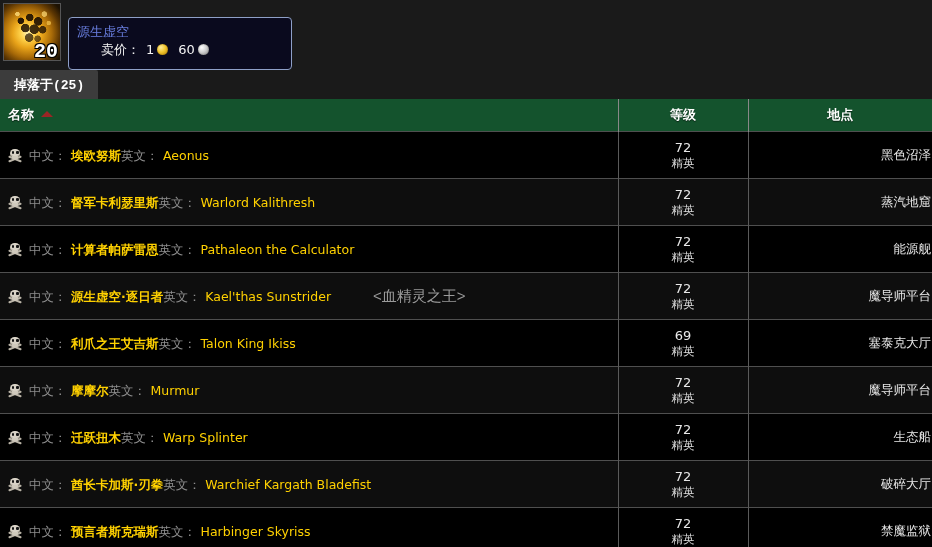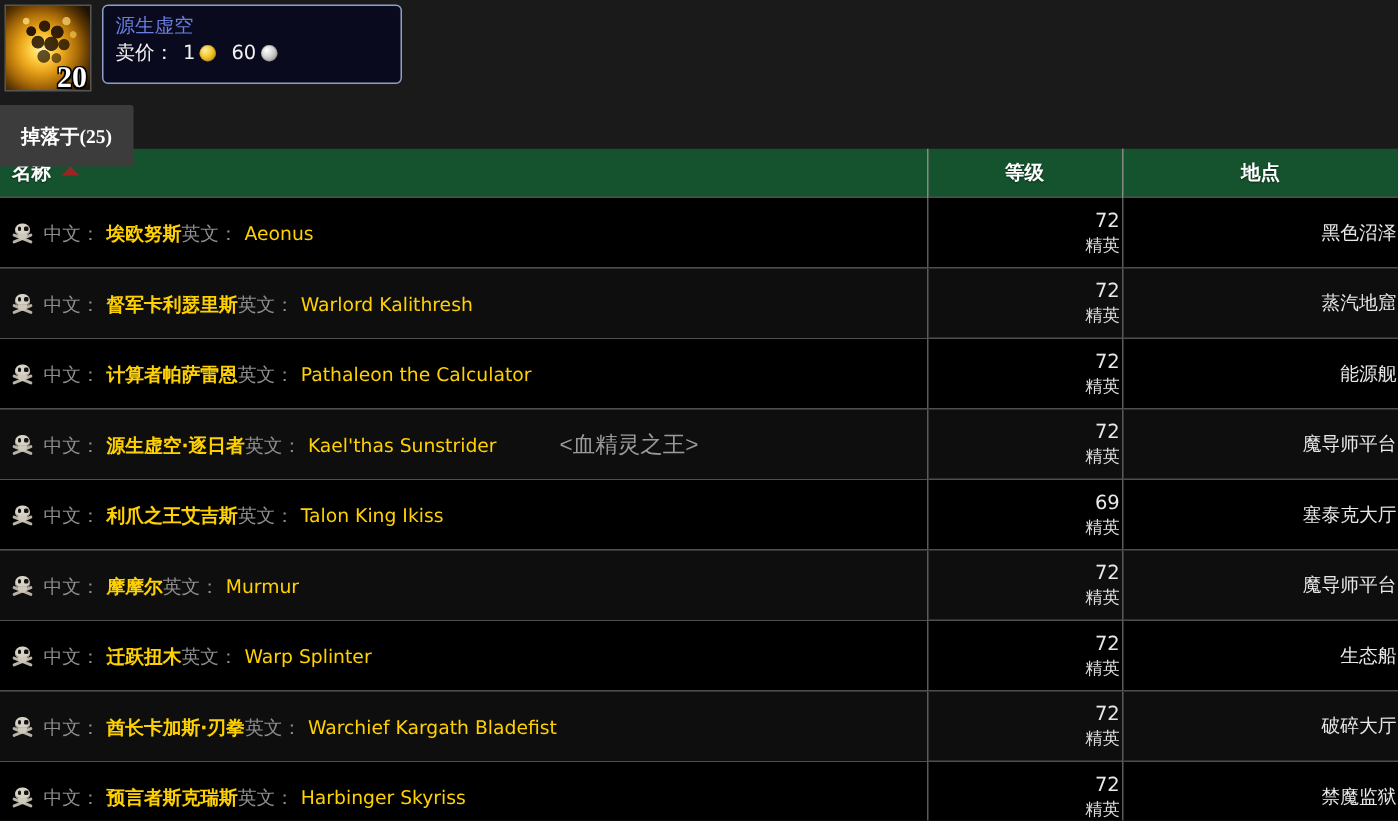--- a/index.html
+++ b/index.html
@@ -52,28 +52,28 @@
   }
   .item-icon .stack {
     position: absolute;
     right: 2px;
     bottom: -2px;
     font-size: 20px;
     font-weight: bold;
     color: #ffffff;
     text-shadow: 1px 1px 0 #000, -1px 1px 0 #000, 1px -1px 0 #000, -1px -1px 0 #000;
     line-height: 1;
-    font-family: Liberation Serif, serif;
+    font-family: Liberation Mono, monospace;
   }
 
   .tooltip {
     position: absolute;
     left: 68px;
-    top: 3px;
-    width: 200px;
+    top: 17px;
+    width: 224px;
     height: 53px;
     box-sizing: border-box;
     background: #0a0a1e;
     border: 1px solid #8ea0c8;
     border-radius: 4px;
     padding: 5px 8px 0 8px;
   }
   .tooltip-title {
     color: #6a7fe0;
     font-size: 13px;
@@ -81,20 +81,21 @@
     font-family: "DejaVu Sans", sans-serif;
   }
   .tooltip-price {
     color: #f2f2f2;
     font-size: 13px;
     line-height: 19px;
     font-family: "DejaVu Sans", sans-serif;
     display: flex;
     align-items: center;
     white-space: nowrap;
+    margin-left: 24px;
   }
   .coin {
     display: inline-block;
     width: 11px;
     height: 11px;
     border-radius: 50%;
     margin: 0 4px 0 3px;
     vertical-align: -1px;
   }
   .coin.gold {
@@ -110,29 +111,29 @@
   
   .tabstrip {
     position: relative;
     height: 29px;
     background: #1a1a1a;
   }
   .tab {
     position: absolute;
     left: 0;
     top: 0;
-    height: 41px;
+    height: 29px;
     background: #3c3c3c;
     padding: 0 14px;
     display: flex;
     align-items: center;
     font-size: 13px;
     font-weight: bold;
     color: #ffffff;
-    font-family: Liberation Serif, serif;
+    font-family: Liberation Mono, monospace;
     border-top-right-radius: 2px;
   }
 
   
   table.listing {
     width: 932px;
     border-collapse: collapse;
     table-layout: fixed;
   }
   table.listing th {
@@ -243,21 +244,21 @@
   .subtitle {
     color: #9a9a9a;
     font-size: 15px;
     line-height: 15px;
     padding-left: 42px;
     white-space: nowrap;
     font-family: Liberation Sans, sans-serif;
   }
 
   td.cell-level {
-    text-align: right;
+    text-align: center;
     color: #e8e8e8;
     font-family: "DejaVu Sans", sans-serif;
   }
   .lvl-num {
     font-size: 13px;
     line-height: 17px;
   }
   .lvl-elite {
     font-size: 11.5px;
     line-height: 15px;

